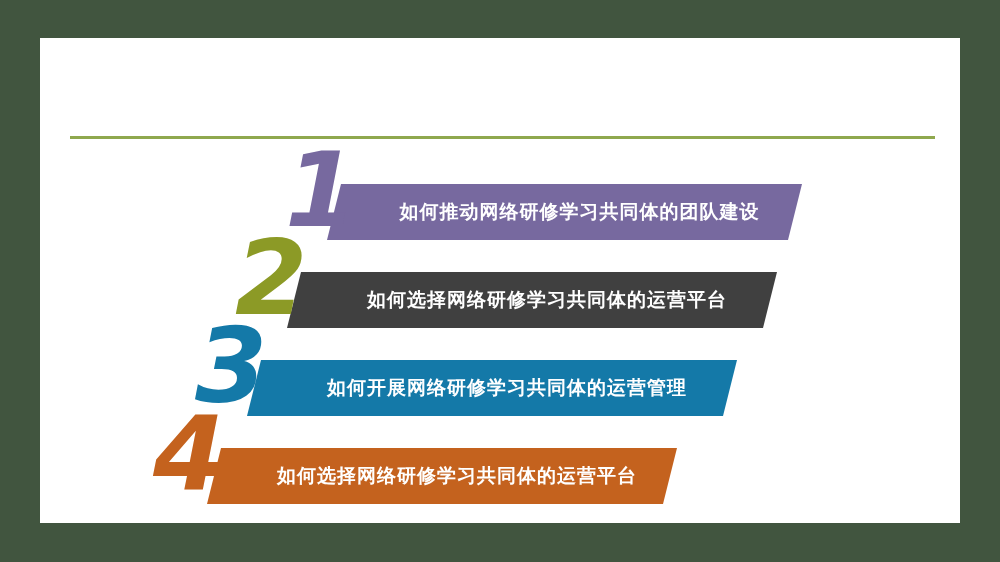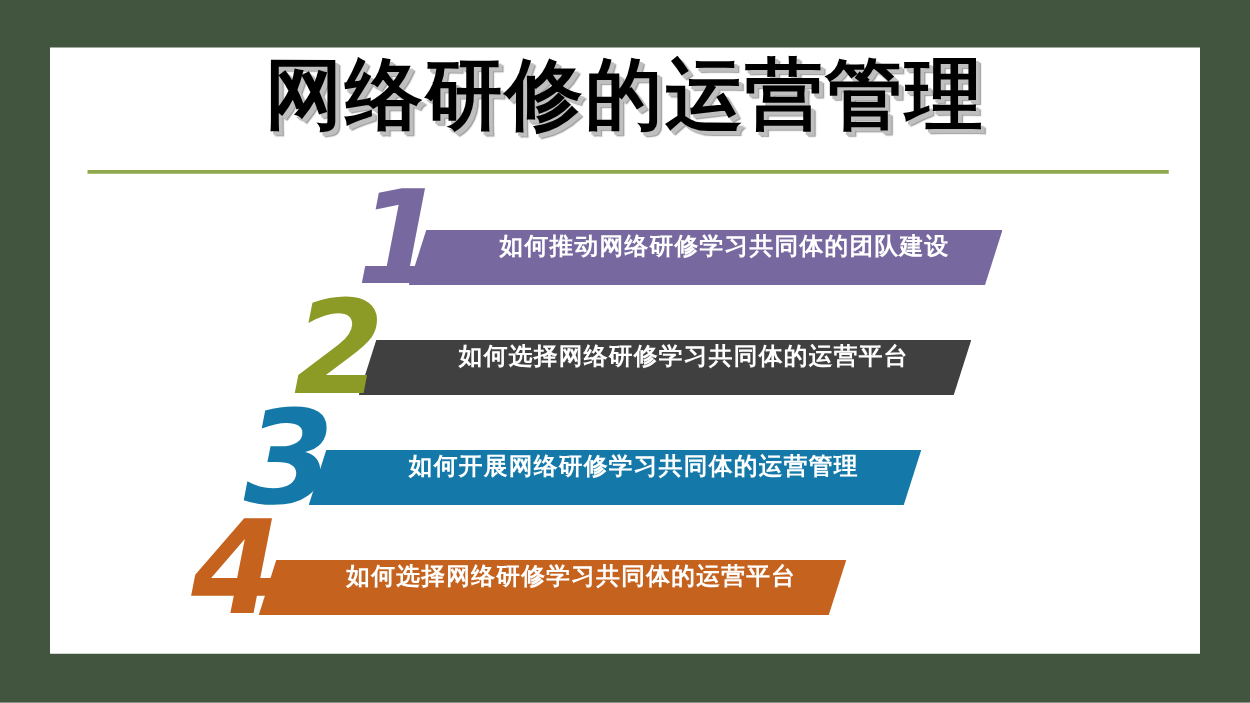--- a/index.html
+++ b/index.html
@@ -63,25 +63,25 @@
   
   .row {
     position: absolute;
     height: 92px;
   }
 
   
   .banner {
     position: absolute;
     top: 36px;
-    height: 44px;
+    height: 56px;
     -webkit-clip-path: polygon(14px 0, 100% 0, calc(100% - 14px) 100%, 0 100%);
     clip-path: polygon(14px 0, 100% 0, calc(100% - 14px) 100%, 0 100%);
     display: flex;
-    align-items: flex-start;
+    align-items: center;
     justify-content: center;
   }
   .banner-text {
     color: #FFFFFF;
     font-size: 19px;
     font-weight: bold;
     letter-spacing: 1px;
     white-space: nowrap;
     padding-left: 30px;
   }
@@ -117,21 +117,20 @@
   #row-4 .banner { left: 82px; width: 470px; background: #C4621E; }
   #row-4 .numeral { left: 28px; color: #C4621E; }
 </style>
 </head>
 <body>
 
 <div id="slide">
 
   <div id="card">
 
-    <div id="title">网络研修的运营管理</div>
 
     <div id="title-rule"></div>
 
     <div class="row" id="row-1">
       <div class="banner">
         <span class="banner-text">如何推动网络研修学习共同体的团队建设</span>
       </div>
       <div class="numeral">1</div>
     </div>
 

